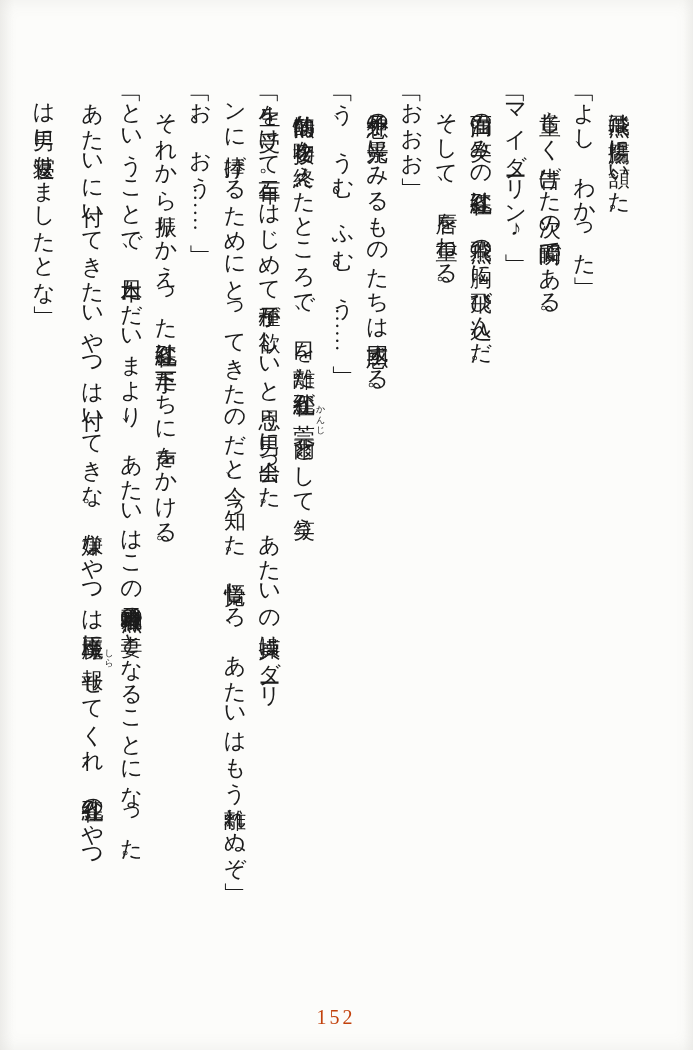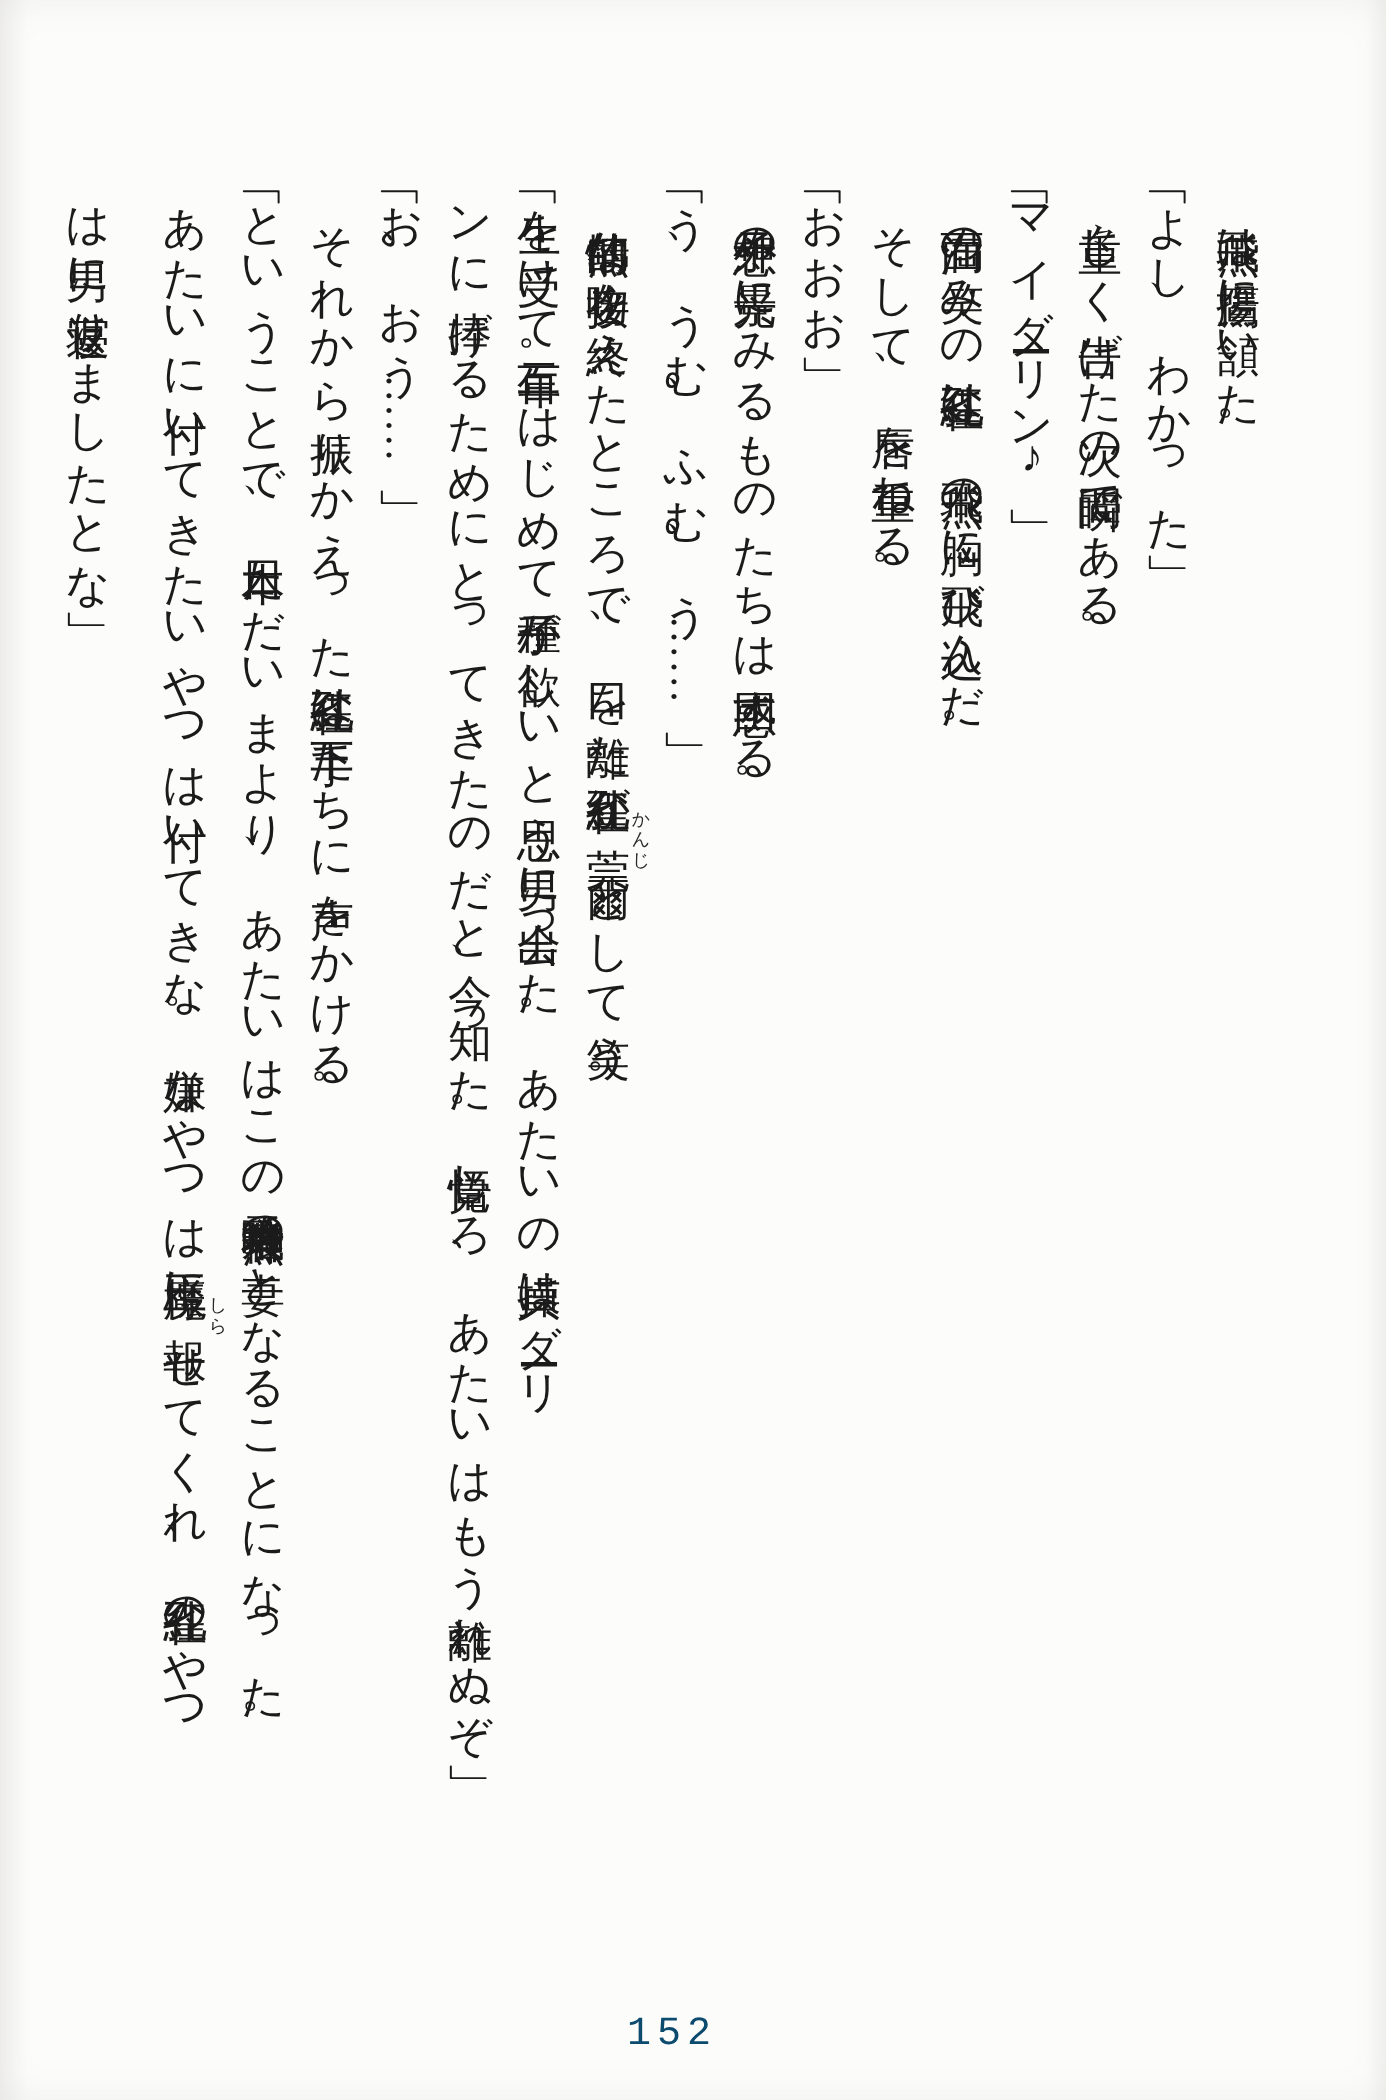--- a/index.html
+++ b/index.html
@@ -57,24 +57,24 @@
     font-size: 9px;
     letter-spacing: 0;
     color: #2a2a2a;
   }
   .page-number {
     position: absolute;
     left: 296px;
     top: 1006px;
     width: 80px;
     text-align: center;
-    font-family: Liberation Mono, monospace;
+    font-family: Liberation Serif, serif;
     font-size: 20px;
     letter-spacing: 3px;
-    color: #0c4a6e;
+    color: #c2410c;
   }
 </style>
 </head>
 <body>
 
 <div class="page">
   <div class="textblock">
       <p class="col indent">飛燕は鷹揚に頷いた。</p>
       <p class="col">「よし、わかった」</p>
       <p class="col indent">重々しく告げた次の瞬間である。</p>

